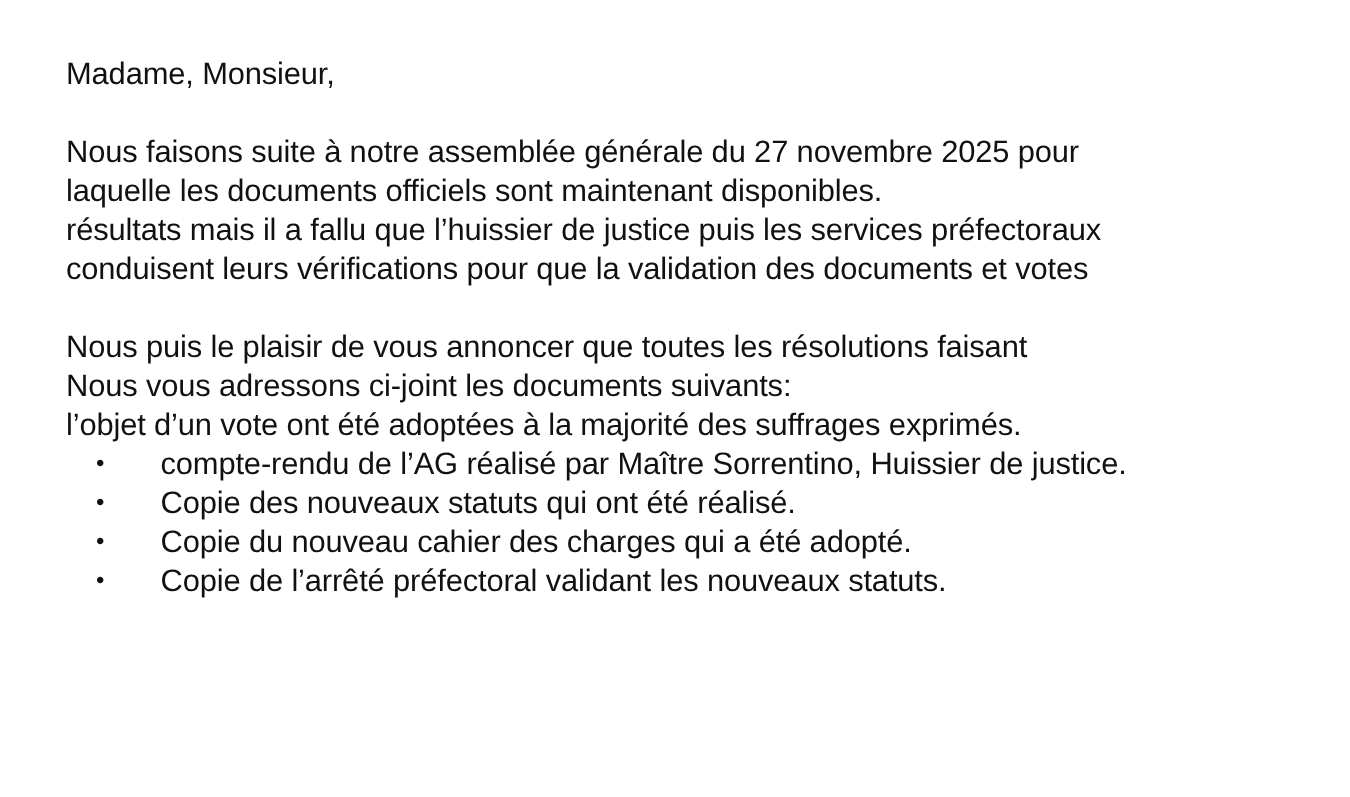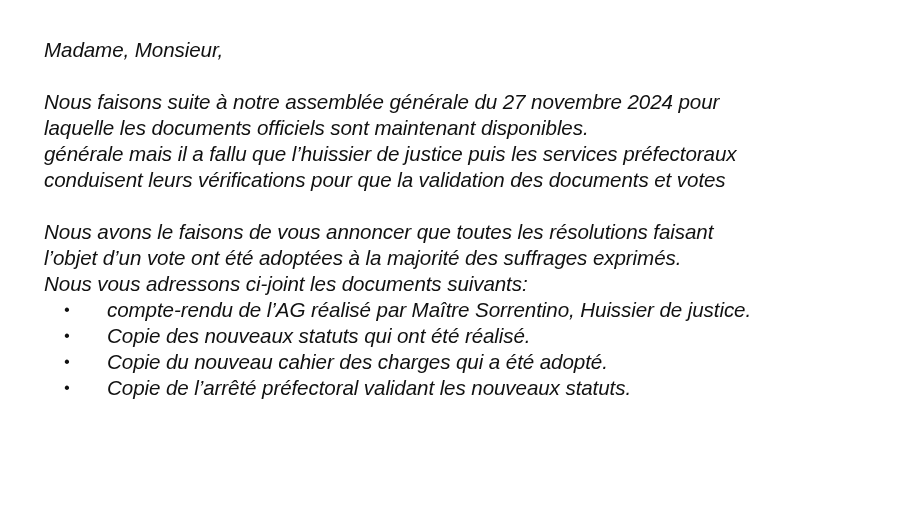--- a/index.html
+++ b/index.html
@@ -16,21 +16,20 @@
       color: #111111;
     }
     .page {
       position: absolute;
       left: 44px;
       top: 37px;
       width: 850px;
       font-size: 20.6px;
       line-height: 26px;
       letter-spacing: -0.1px;
-      font-style: italic;
     }
     .line {
       white-space: nowrap;
       display: block;
       height: 26px;
     }
     .gap {
       height: 26px;
     }
     .bullet-list {
@@ -56,31 +55,31 @@
     }
   </style>
 </head>
 <body>
 
 <div class="page">
   <div class="line">Madame, Monsieur,</div>
   <div class="gap"></div>
 
   <div>
-    <div class="line">Nous faisons suite à notre assemblée générale du 27 novembre 2024 pour</div>
+    <div class="line">Nous faisons suite à notre assemblée générale du 27 novembre 2025 pour</div>
     <div class="line">laquelle les documents officiels sont maintenant disponibles.</div>
-    <div class="line">générale mais il a fallu que l’huissier de justice puis les services préfectoraux</div>
+    <div class="line">résultats mais il a fallu que l’huissier de justice puis les services préfectoraux</div>
     <div class="line">conduisent leurs vérifications pour que la validation des documents et votes</div>
   </div>
   <div class="gap"></div>
 
   <div>
-    <div class="line">Nous avons le faisons de vous annoncer que toutes les résolutions faisant</div>
+    <div class="line">Nous puis le plaisir de vous annoncer que toutes les résolutions faisant</div>
+    <div class="line">Nous vous adressons ci-joint les documents suivants:</div>
     <div class="line">l’objet d’un vote ont été adoptées à la majorité des suffrages exprimés.</div>
-    <div class="line">Nous vous adressons ci-joint les documents suivants:</div>
   </div>
 
   <ul class="bullet-list">
     <li class="bullet-item">
       <span class="bullet-mark">•</span>
       <span class="bullet-text">compte-rendu de l’AG réalisé par Maître Sorrentino, Huissier de justice.</span>
     </li>
     <li class="bullet-item">
       <span class="bullet-mark">•</span>
       <span class="bullet-text">Copie des nouveaux statuts qui ont été réalisé.</span>

